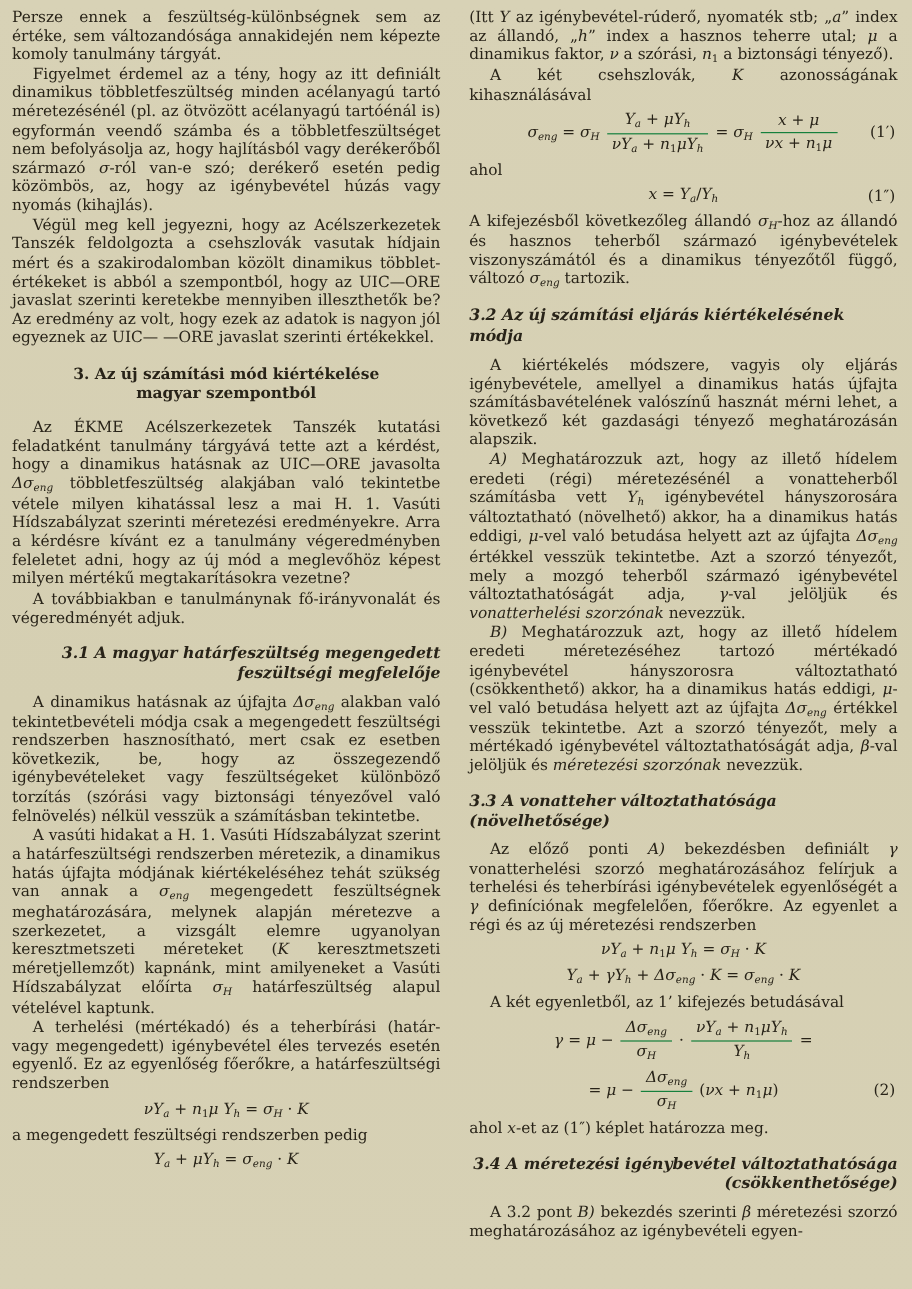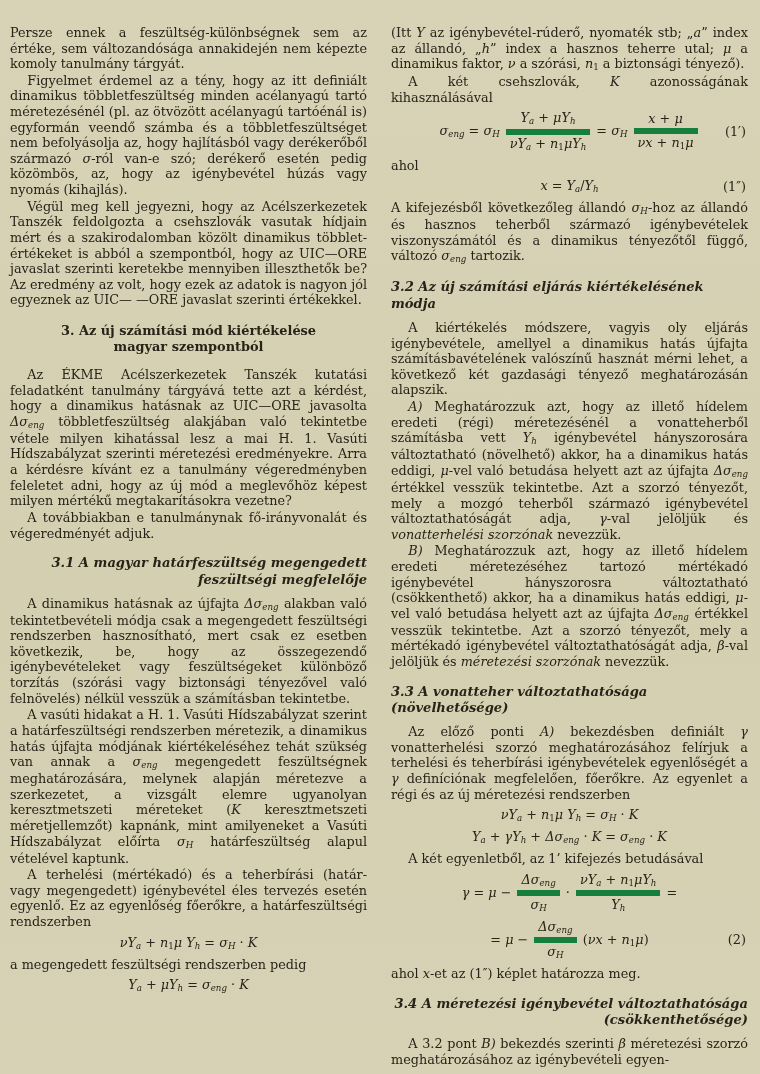--- a/index.html
+++ b/index.html
@@ -4,38 +4,38 @@
 <style>
   html, body { margin:0; padding:0; }
   body {
     width:760px; height:1074px; overflow:hidden;
     background:#d6d0b4;
     background-image: linear-gradient(180deg, #d8d2b6 0%, #d5cfb2 55%, #d7d1b5 100%);
     color:#282318;
     font-family:"DejaVu Serif", "Liberation Serif", serif;
     font-size:12.8px; line-height:1.22;
   }
-  .page { display:flex; gap:24px; padding:25px 12px 0 10px; box-sizing:border-box; width:760px; height:800px; }
+  .page { display:flex; gap:24px; padding:7px 12px 0 10px; box-sizing:border-box; width:760px; height:800px; }
   .col { flex:1; min-width:0; text-align:justify; }
   p { margin:0 0 1px 0; text-indent:1.35em; }
   p.noindent { text-indent:0; }
   .num-heading {
     font-weight:bold; text-align:center; font-size:12.9px;
     margin:15px 6px 11px; line-height:1.28; text-indent:0;
   }
   .it-heading {
     font-style:italic; font-weight:bold; font-size:13.1px;
     margin:14px 0 7px; line-height:1.28; text-align:left; text-indent:0;
   }
   .it-heading.center { text-align:right; }
   .formula { position:relative; text-align:center; text-indent:0; margin:5px 0 5px; }
   .formula .f-body { display:inline-block; }
   .eq-num { position:absolute; right:2px; top:50%; transform:translateY(-50%); }
   .frac { display:inline-flex; flex-direction:column; vertical-align:middle; text-align:center; margin:0 2px; }
-  .frac > .fnum { display:block; padding:0 4px 1px; border-bottom:6px solid #15803d; }
+  .frac > .fnum { display:block; padding:0 4px 1px; border-bottom:1px solid #15803d; }
   .frac > .fden { display:block; padding:1px 4px 0; }
   .mi { font-style:italic; }
   .msub { font-size:0.68em; vertical-align:-0.28em; letter-spacing:0; }
   .msub.mi { font-style:italic; }
 </style>
 </head>
 <body>
 
 <div class="page">
 

